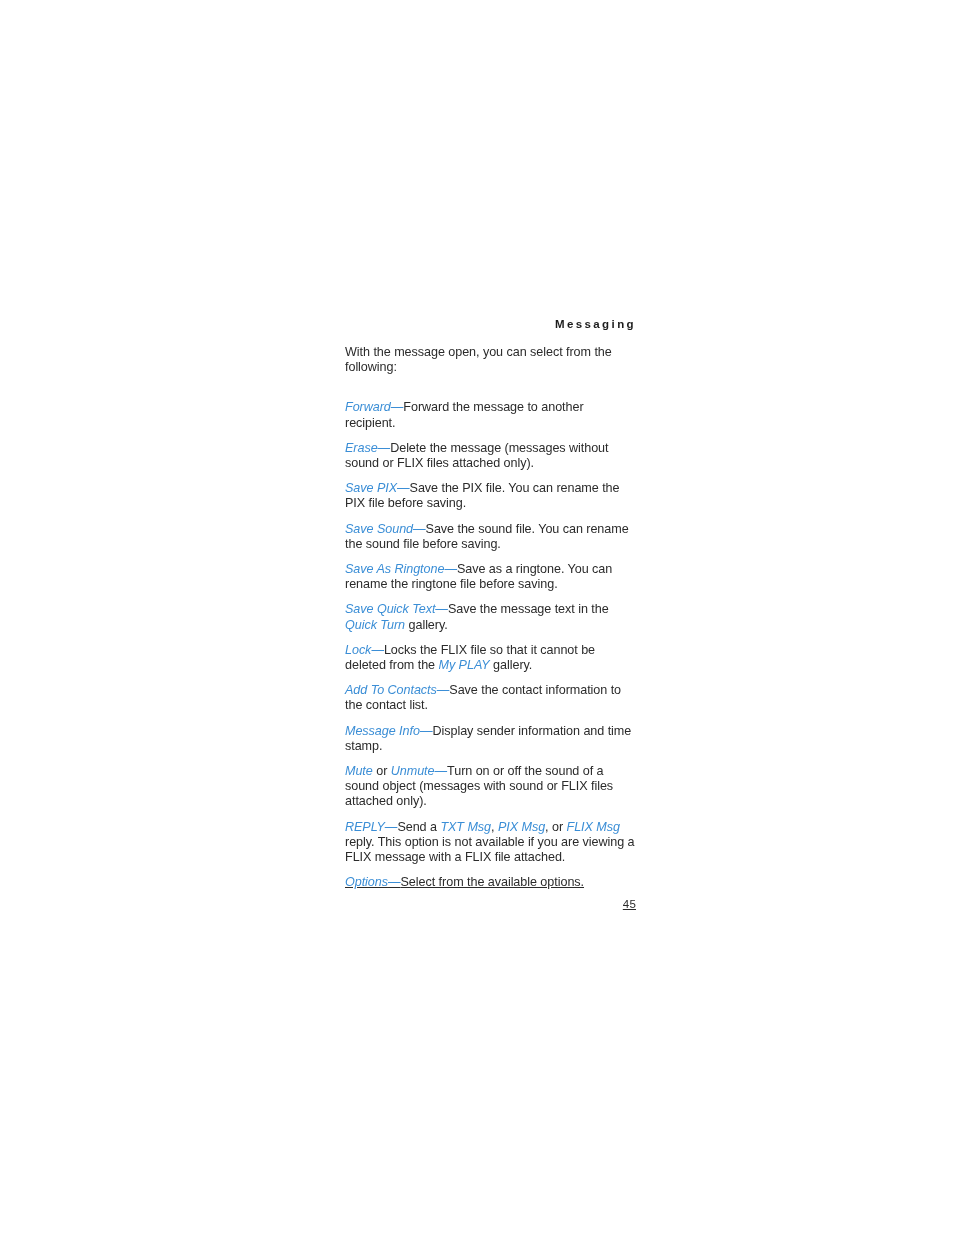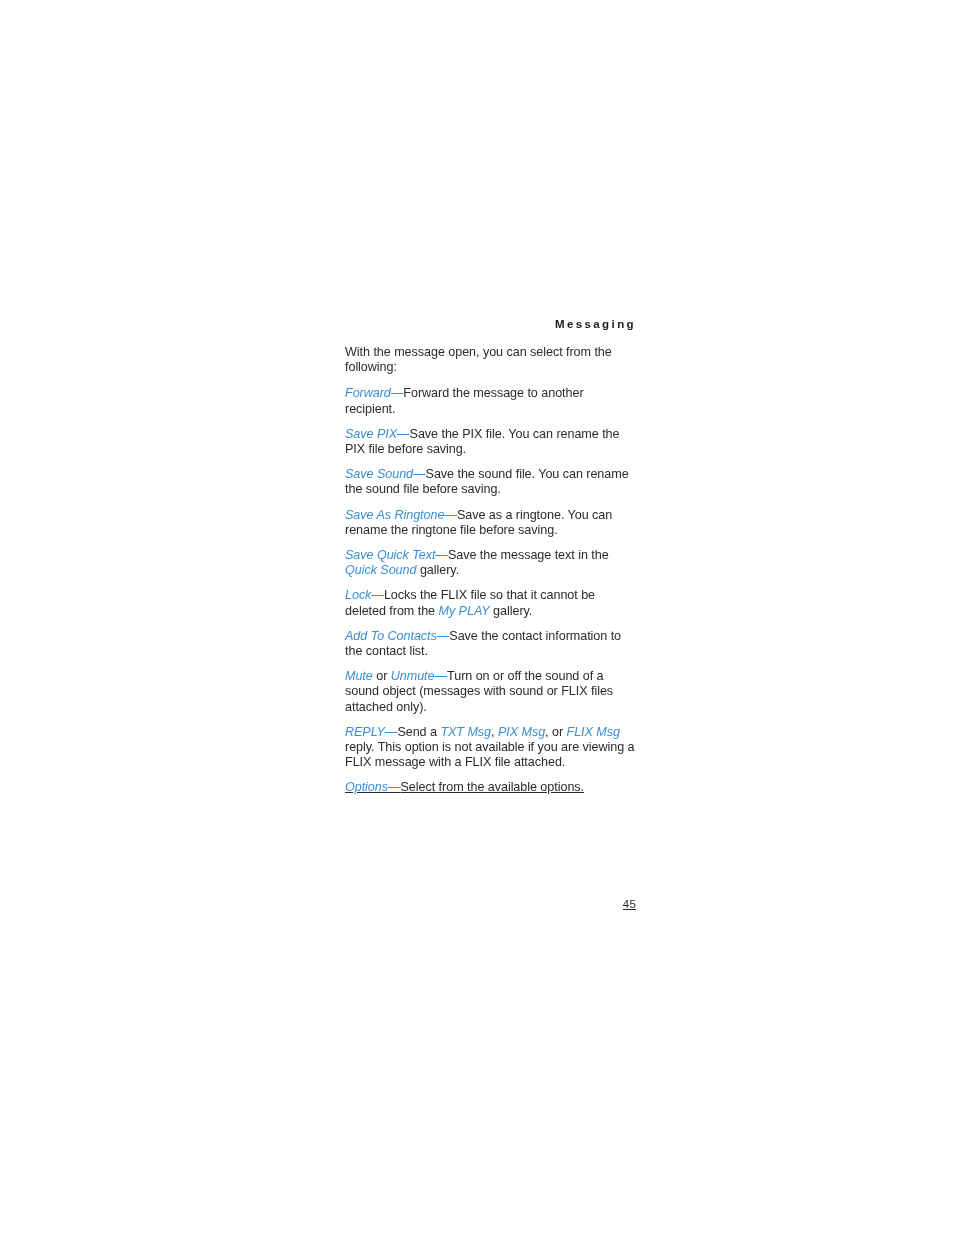--- a/index.html
+++ b/index.html
@@ -54,21 +54,21 @@
     text-align: left;
     letter-spacing: -0.06px;
   }
 
   .para:last-child {
     margin-bottom: 12px;
     text-decoration: underline;
   }
 
   .intro {
-    margin-bottom: 11px;
+    margin-bottom: 25px;
   }
 
   .term {
     color: #3b8ed6;
     font-style: italic;
     text-align: center;
   }
 
   .inline-term {
     color: #3b8ed6;
@@ -95,46 +95,52 @@
   <div class="running-head">Messaging</div>
 
   <div class="text-column">
 
     <p class="para intro">With the message open, you can select from the following:</p>
 
     <p class="para">
       <span class="term">Forward</span><span class="term">—</span><span>Forward the message to another recipient.</span>
     </p>
 
+    <p class="para">
+      <span class="term">Erase</span><span class="term">—</span><span>Delete the message (messages without sound or FLIX files attached only).</span>
+    </p>
 
 
     <p class="para">
       <span class="term">Save PIX</span><span class="term">—</span><span>Save the PIX file. You can rename the PIX file before saving.</span>
     </p>
 
     <p class="para">
       <span class="term">Save Sound</span><span class="term">—</span><span>Save the sound file. You can rename the sound file before saving.</span>
     </p>
 
     <p class="para">
       <span class="term">Save As Ringtone</span><span class="term">—</span><span>Save as a ringtone. You can rename the ringtone file before saving.</span>
     </p>
 
     <p class="para">
-      <span class="term">Save Quick Text</span><span class="term">—</span><span>Save the message text in the </span><span class="inline-term">Quick Sound</span><span> gallery.</span>
+      <span class="term">Save Quick Text</span><span class="term">—</span><span>Save the message text in the </span><span class="inline-term">Quick Turn</span><span> gallery.</span>
     </p>
 
     <p class="para">
       <span class="term">Lock</span><span class="term">—</span><span>Locks the FLIX file so that it cannot be deleted from the </span><span class="inline-term">My PLAY</span><span> gallery.</span>
     </p>
 
     <p class="para">
       <span class="term">Add To Contacts</span><span class="term">—</span><span>Save the contact information to the contact list.</span>
     </p>
 
+    <p class="para">
+      <span class="term">Message Info</span><span class="term">—</span><span>Display sender information and time stamp.</span>
+    </p>
 
     <p class="para">
       <span class="term">Mute</span><span> or </span><span class="term">Unmute</span><span class="term">—</span><span>Turn on or off the sound of a sound object (messages with sound or FLIX files attached only).</span>
     </p>
 
 
     <p class="para">
       <span class="term">REPLY</span><span class="term">—</span><span>Send a </span><span class="inline-term">TXT Msg</span><span>, </span><span class="inline-term">PIX Msg</span><span>, or </span><span class="inline-term">FLIX Msg</span><span> reply. This option is not available if you are viewing a FLIX message with a FLIX file attached.</span>
     </p>
 

